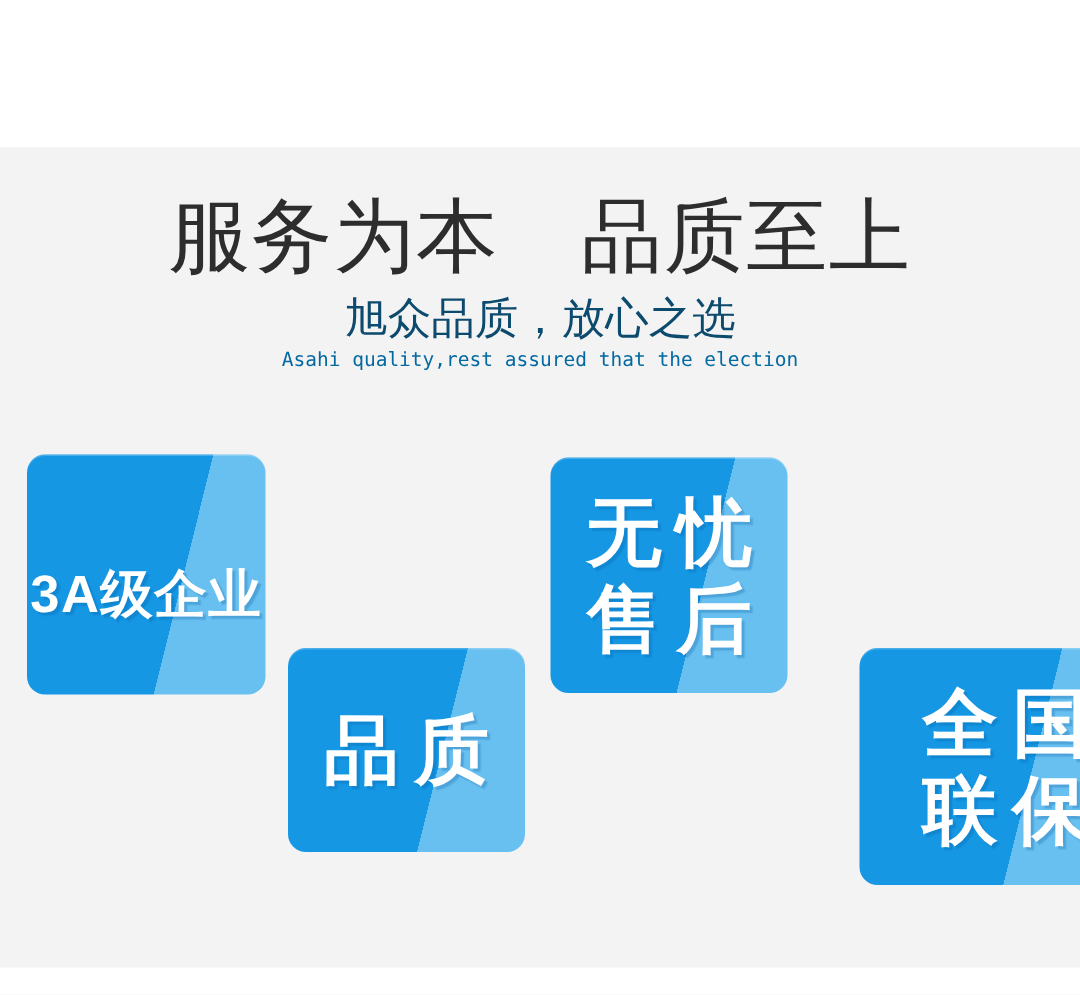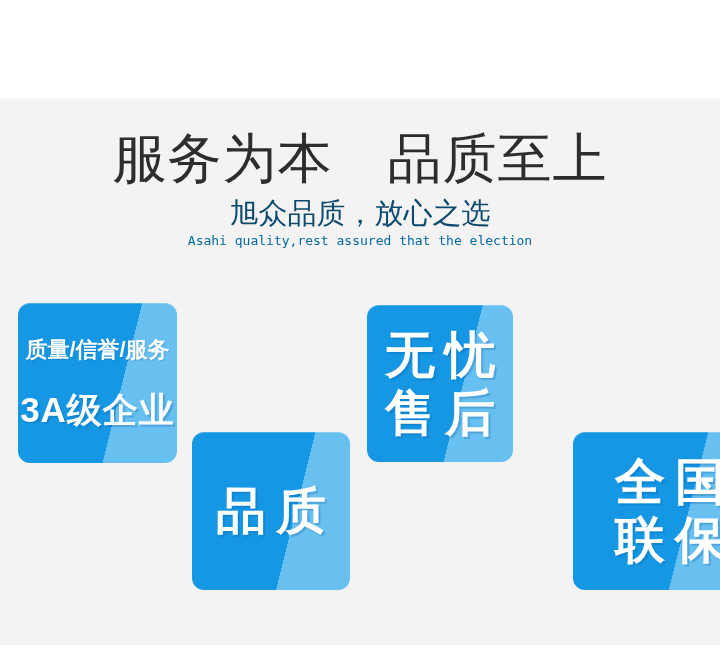--- a/index.html
+++ b/index.html
@@ -60,22 +60,22 @@
   }
   .badge .big-line {
     font-size: 50px;
     line-height: 58px;
     letter-spacing: 10px;
     padding-left: 10px;
     text-shadow: 2px 2px 1px rgba(8, 90, 160, 0.28);
     white-space: nowrap;
   }
   .badge-3a { left: 18px;  top: 303px; width: 159px; height: 160px; }
-  .badge-quality { left: 192px; top: 432px; width: 158px; height: 158px; }
-  .badge-aftersales { left: 367px; top: 305px; width: 146px; height: 157px; }
+  .badge-quality { left: 192px; top: 432px; width: 158px; height: 136px; }
+  .badge-aftersales { left: 367px; top: 305px; width: 158px; height: 157px; }
   .badge-warranty { left: 573px; top: 432px; width: 160px; height: 158px; padding-left: 17px; }
   .badge-3a .line-small {
     font-size: 22px;
     line-height: 26px;
     letter-spacing: 0;
     text-shadow: 1px 1px 1px rgba(8, 90, 160, 0.28);
     white-space: nowrap;
   }
   .badge-3a .line-large {
     font-size: 35px;
@@ -91,21 +91,20 @@
 
 <div class="gray-section"></div>
 
 <div class="header">
   <div class="title">服务为本　品质至上</div>
   <div class="subtitle">旭众品质，放心之选</div>
   <div class="subtitle-en">Asahi quality,rest assured that the election</div>
 </div>
 
 <div class="badge badge-3a">
-  <div class="line-small">质量/信誉/服务</div>
   <div class="line-large">3A级企业</div>
 </div>
 
 <div class="badge badge-quality">
   <div class="big-line">品质</div>
 </div>
 
 <div class="badge badge-aftersales">
   <div class="big-line">无忧</div>
   <div class="big-line">售后</div>

